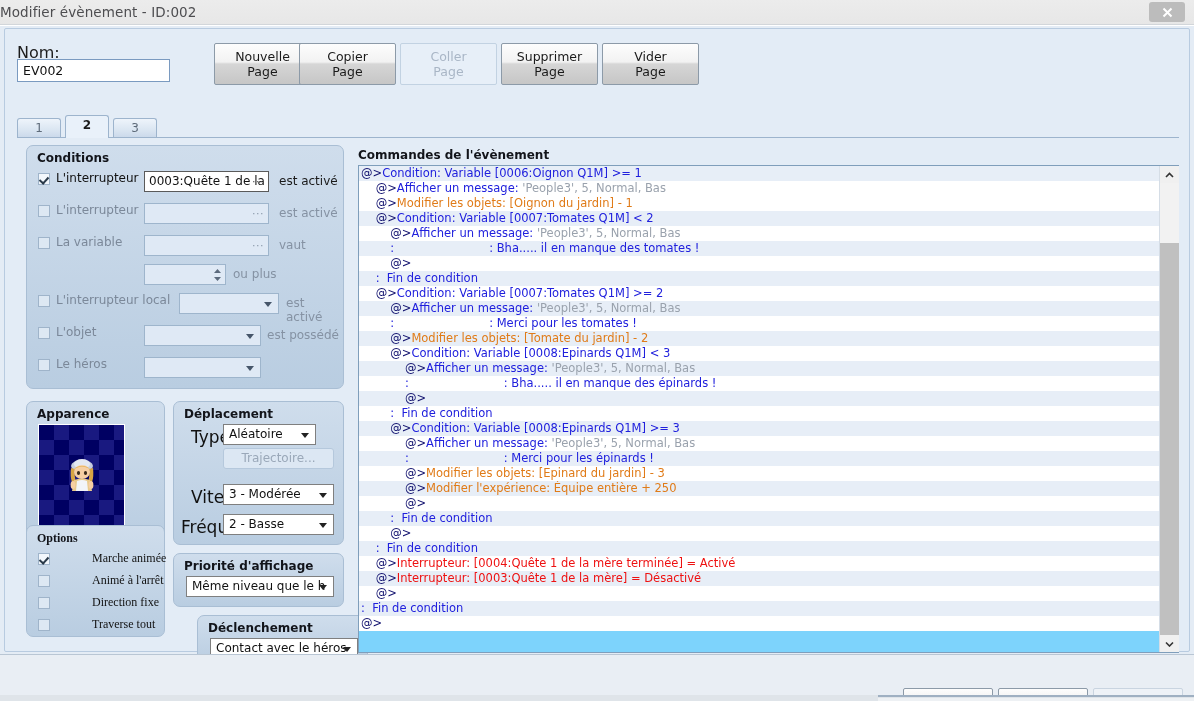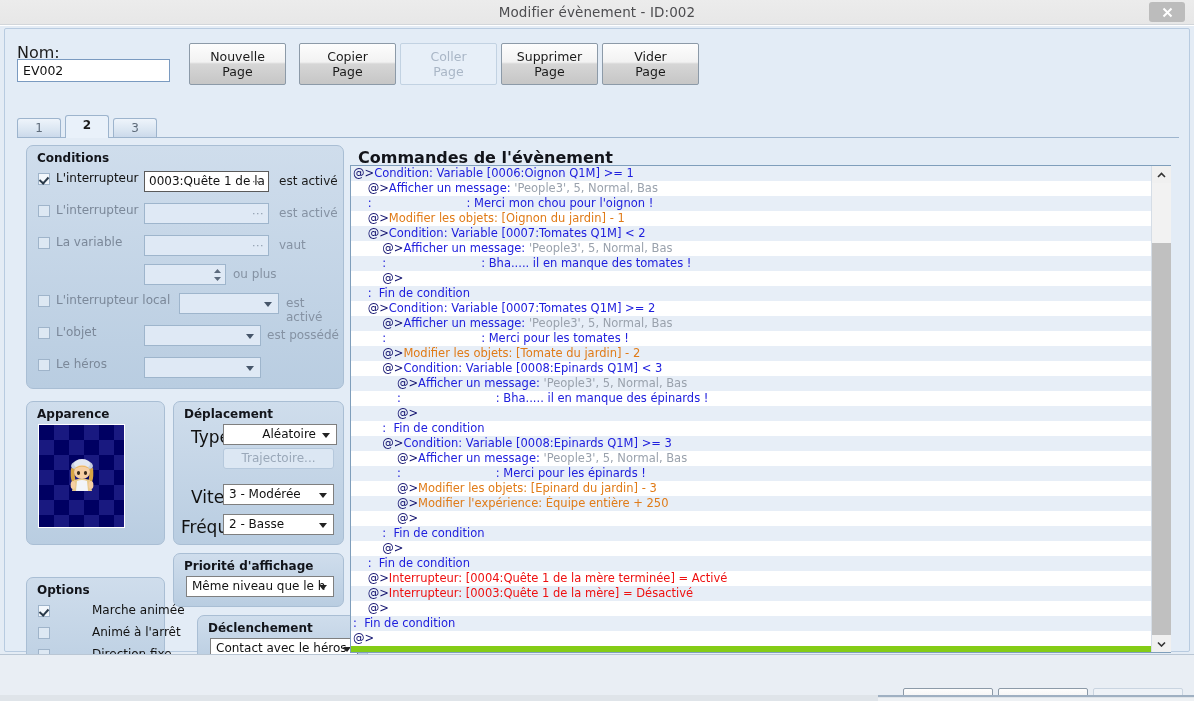--- a/index.html
+++ b/index.html
@@ -21,21 +21,20 @@
     background: #e8e8e8;
   }
   #titlebar {
     position: absolute; left: 0; top: 0;
     width: 1194px; height: 25px;
     background: linear-gradient(to bottom, #ececec 0%, #e7e7e7 100%);
     border-bottom: 1px solid #d2d6da;
   }
   #title-text {
     position: absolute; left: 0; top: 4px; width: 1194px;
-    text-align: center;
     font-size: 13.5px;
     color: #4d4d50;
     letter-spacing: .1px;
   }
   #close-btn {
     position: absolute; right: 9px; top: 2px;
     width: 36px; height: 20px;
     background: #bcbcbc;
     border-radius: 3px;
     display: flex; align-items: center; justify-content: center;
@@ -92,21 +91,21 @@
     cursor: pointer;
     text-align: center;
     white-space: pre-line;
   }
   .pgbtn.disabled {
     background: #e7eff8;
     border: 1px solid #c2d2e2;
     color: #a9b6c6;
     cursor: default;
   }
-  #btn-nouvelle { left: 184px; }
+  #btn-nouvelle { left: 209px; }
   #btn-copier   { left: 294px; }
   #btn-coller   { left: 395px; }
   #btn-supprimer{ left: 496px; }
   #btn-vider    { left: 597px; }
 
   
   #tabs { position: absolute; left: 12px; top: 86px; height: 23px; }
   .tab {
     position: absolute; top: 3px;
     width: 44px; height: 20px;
@@ -249,38 +248,38 @@
     width: 111px; height: 21px;
     background: #dce7f3;
     border: 1px solid #b5c8dc;
     border-radius: 3px;
     color: #9aa8b9;
     font-size: 12px; line-height: 19px; text-align: center;
     font-family: "DejaVu Sans", "Liberation Sans", sans-serif;
   }
 
   
-  #grp-options { left: 21px; top: 548px; width: 139px; height: 112px; }
+  #grp-options { left: 21px; top: 496px; width: 139px; height: 112px; font-family: Liberation Serif, serif; }
   .opt-row { position: absolute; left: 11px; }
   .opt-lbl { position: absolute; left: 18px; top: -1px; font-size: 12px; color: #111; white-space: nowrap; margin-left: 36px; }
 
   
   #grp-priorite { left: 168px; top: 524px; width: 171px; height: 54px; }
   
   #grp-declench { left: 168px; top: 586px; width: 171px; height: 50px; margin-left: 24px; }
 
   
   #cmd-title {
     position: absolute; left: 353px; top: 119px;
-    font-weight: bold; font-size: 16px; color: #12141a;
+    font-weight: bold; font-size: 12px; color: #12141a;
   }
   #cmd-box {
-    position: absolute; left: 345px; top: 136px;
+    position: absolute; left: 353px; top: 136px;
     width: 821px; height: 488px;
-    background: #84cc16;
+    background: #7dd3fc;
     border: 1px solid #7f9ebb;
   }
   #cmd-list {
     position: absolute; left: 0; top: 0;
     width: 800px; height: 486px;
     overflow: hidden;
     font-family: "DejaVu Sans", "Liberation Sans", sans-serif;
     font-size: 11.5px;
   }
   .crow {
@@ -517,21 +516,21 @@
 
             <ellipse cx="8" cy="29" rx="2.4" ry="4" fill="#f6cfa4"></ellipse>
             <ellipse cx="26" cy="29" rx="2.4" ry="4" fill="#f6cfa4"></ellipse>
           </svg>
         </div>
       </div>
 
       <div class="group" id="grp-deplacement">
         <div class="gtitle">Déplacement</div>
         <div class="dep-lbl" style="left:17px; top:25px;">Type:</div>
-        <div class="combo white" style="left:49px; top:22px; width:114px;text-align:right;">
+        <div class="combo white" style="left:49px; top:22px; width:93px;">
           <span>Aléatoire</span>
           <span class="arw"></span>
         </div>
         <div id="btn-trajectoire">Trajectoire...</div>
         <div class="dep-lbl" style="left:17px; top:85px;">Vitesse:</div>
         <div class="combo white" style="left:49px; top:82px; width:111px;">
           <span>3 - Modérée</span>
           <span class="arw"></span>
         </div>
         <div class="dep-lbl" style="left:7px; top:115px;">Fréquence:</div>
@@ -575,21 +574,20 @@
           <span>Contact avec le héros</span>
           <span class="arw"></span>
         </div>
       </div>
 
       <div id="cmd-title">Commandes de l'évènement</div>
       <div id="cmd-box">
         <div id="cmd-list">
             <div class="crow odd"><span></span><span class="tok-at">@&gt;</span><span class="tok-blue">Condition: Variable [0006:Oignon Q1M] &gt;= 1</span></div>
             <div class="crow even"><span>    </span><span class="tok-at">@&gt;</span><span class="tok-blue">Afficher un message: </span><span class="tok-gray">'People3', 5, Normal, Bas</span></div>
-            <div class="crow odd"><span>    </span><span class="tok-blue">:</span><span class="tok-blue">                          : Merci mon chou pour l'oignon !</span></div>
             <div class="crow even"><span>    </span><span class="tok-at">@&gt;</span><span class="tok-orange">Modifier les objets: [Oignon du jardin] - 1</span></div>
             <div class="crow odd"><span>    </span><span class="tok-at">@&gt;</span><span class="tok-blue">Condition: Variable [0007:Tomates Q1M] &lt; 2</span></div>
             <div class="crow even"><span>        </span><span class="tok-at">@&gt;</span><span class="tok-blue">Afficher un message: </span><span class="tok-gray">'People3', 5, Normal, Bas</span></div>
             <div class="crow odd"><span>        </span><span class="tok-blue">:</span><span class="tok-blue">                          : Bha..... il en manque des tomates !</span></div>
             <div class="crow even"><span>        </span><span class="tok-at">@&gt;</span></div>
             <div class="crow odd"><span>    </span><span class="tok-blue">:</span><span class="tok-blue">  Fin de condition</span></div>
             <div class="crow even"><span>    </span><span class="tok-at">@&gt;</span><span class="tok-blue">Condition: Variable [0007:Tomates Q1M] &gt;= 2</span></div>
             <div class="crow odd"><span>        </span><span class="tok-at">@&gt;</span><span class="tok-blue">Afficher un message: </span><span class="tok-gray">'People3', 5, Normal, Bas</span></div>
             <div class="crow even"><span>        </span><span class="tok-blue">:</span><span class="tok-blue">                          : Merci pour les tomates !</span></div>
             <div class="crow odd"><span>        </span><span class="tok-at">@&gt;</span><span class="tok-orange">Modifier les objets: [Tomate du jardin] - 2</span></div>

